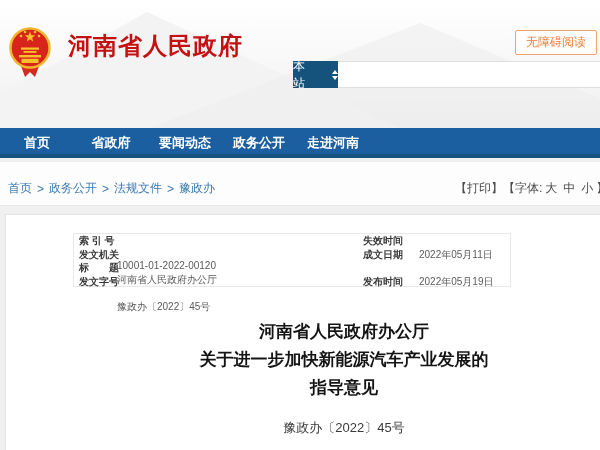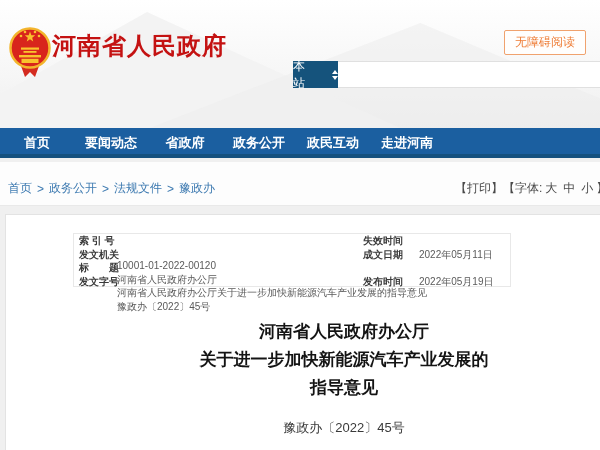--- a/index.html
+++ b/index.html
@@ -10,25 +10,25 @@
   
   .header { position:absolute; left:0; top:0; width:600px; height:128px;
             background:linear-gradient(180deg,#ffffff 0%,#f6f6f6 60%,#eeeeee 100%); overflow:hidden; }
   .mtn { position:absolute; pointer-events:none; }
   .mtn1 { left:-60px; top:12px; width:460px; height:116px; background:#f3f3f3;
           clip-path:polygon(0 100%,45% 0,100% 100%); }
   .mtn2 { right:-70px; top:0; width:520px; height:128px; background:#ececec; opacity:.55;
           clip-path:polygon(0 100%,52% 18%,100% 100%); }
   .logo-block { position:absolute; left:8px; top:26px; display:flex; align-items:flex-start; cursor:pointer; }
   .emblem { width:44px; height:52px; display:block; }
-  .site-text { }
+  .site-text { margin-left:16px; }
   .site-title { font-size:24px; font-weight:bold; color:#c41212; letter-spacing:1px; line-height:1; margin-top:8px; }
   .site-url { margin-top:9px; text-align:center; font-size:10px; letter-spacing:1.5px; color:#9a9a9a; font-weight:bold; }
   .site-url .hl { color:#c41212; }
-  .access-btn { position:absolute; left:504px; top:30px; width:82px; height:25px;
+  .access-btn { position:absolute; left:515px; top:30px; width:82px; height:25px;
                 border:1px solid #f0a26e; background:#fffefd; color:#ee7c35; font-size:12px;
                 display:flex; align-items:center; justify-content:center; border-radius:2px; cursor:pointer; }
   .search-bar { position:absolute; left:293px; top:61px; display:flex; height:27px; }
   .search-scope { width:45px; height:27px; background:#15537c; color:#fff; font-size:12px;
                   display:flex; align-items:center; justify-content:center; gap:22px; cursor:pointer; }
   .arrows { display:flex; flex-direction:column; gap:2px; }
   .tri-up { width:0; height:0; border-left:3px solid transparent; border-right:3px solid transparent; border-bottom:4px solid #fff; }
   .tri-down { width:0; height:0; border-left:3px solid transparent; border-right:3px solid transparent; border-top:4px solid #fff; }
   .search-input { width:270px; height:27px; border:1px solid #e0e0e0; border-left:none; background:#fff;
                   outline:none; font-size:12px; padding:0 8px; color:#555; }
@@ -103,24 +103,23 @@
           <span class="tri-up"></span>
             <span class="tri-down"></span>
         </span>
       </div>
       <input class="search-input" type="text" placeholder="" style="">
     </div>
   </div>
 
   <div class="nav">
     <div class="nav-item">首页</div>
+    <div class="nav-item">省政府</div>
     <div class="nav-item">要闻动态</div>
-    <div class="nav-item">省政府</div>
     <div class="nav-item">政务公开</div>
-    <div class="nav-item">政民互动</div>
     <div class="nav-item">走进河南</div>
   </div>
 
   <div class="crumb-row">
     <div class="breadcrumb">
       <span class="crumb-item">首页</span>
       <span class="crumb-sep">&gt;</span>
       <span class="crumb-item">政务公开</span>
       <span class="crumb-sep">&gt;</span>
       <span class="crumb-item">法规文件</span>
@@ -148,21 +147,20 @@
       <span class="val v2"></span>
     </div>
     <div class="meta-row">
       <span class="lab l1">发文机关</span>
       <span class="val v1">河南省人民政府办公厅</span>
       <span class="lab l2">成文日期</span>
       <span class="val v2">2022年05月11日</span>
     </div>
     <div class="meta-row">
       <span class="lab l1">标　　题</span>
-      <span class="val v1">河南省人民政府办公厅关于进一步加快新能源汽车产业发展的指导意见</span>
     </div>
     <div class="meta-row">
       <span class="lab l1">发文字号</span>
       <span class="val v1">豫政办〔2022〕45号</span>
       <span class="lab l2">发布时间</span>
       <span class="val v2">2022年05月19日</span>
     </div>
   </div>
 
   <div class="doc-title">

